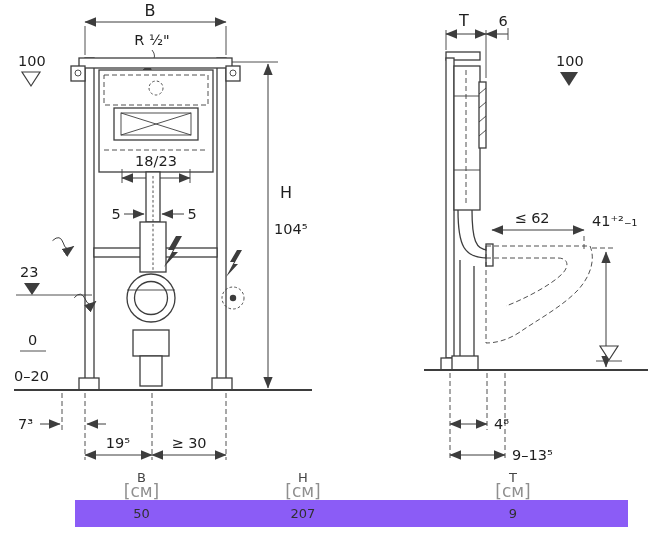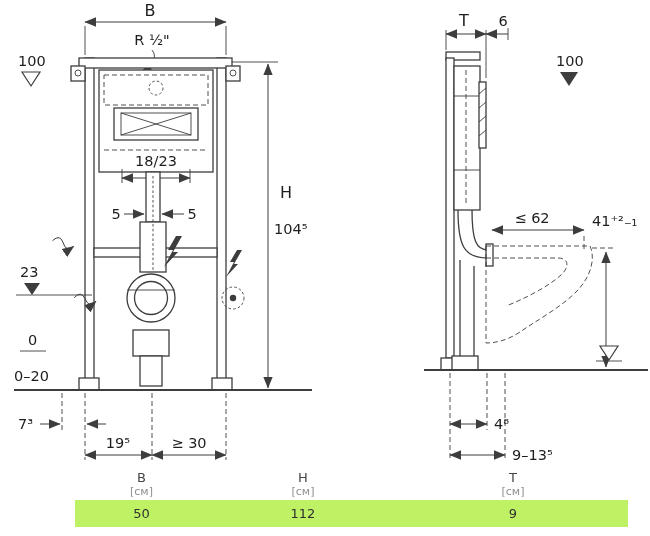--- a/index.html
+++ b/index.html
@@ -12,24 +12,24 @@
   .flr{fill:none;stroke:#3d3d3d;stroke-width:1.8;}
   .fw{fill:#ffffff;stroke:#3d3d3d;stroke-width:1.3;}
   .tn{fill:none;stroke:#3d3d3d;stroke-width:0.9;}
   .dim{fill:none;stroke:#3d3d3d;stroke-width:1;}
   .dsh{fill:none;stroke:#3d3d3d;stroke-width:0.9;stroke-dasharray:5 3;}
   .dsh2{fill:none;stroke:#3d3d3d;stroke-width:0.9;stroke-dasharray:2.6 2.2;}
   .sld{fill:#3d3d3d;stroke:none;}
   .opn{fill:#ffffff;stroke:#3d3d3d;stroke-width:1.2;}
   .spec-table{position:absolute;left:75px;top:468px;width:553px;}
   .thead{display:grid;grid-template-columns:133px 190px 230px;height:32px;background:#ffffff;}
-  .tvals{display:grid;grid-template-columns:133px 190px 230px;height:27px;background:#bef264;}
+  .tvals{display:grid;grid-template-columns:133px 190px 230px;height:27px;background:#8b5cf6;}
   .tcell{text-align:center;}
   .tlabel{font-size:13px;color:#454545;line-height:15px;padding-top:2px;}
-  .tunit{font-size:11px;color:#8f8f8f;line-height:13px;}
+  .tunit{font-size:17px;color:#8f8f8f;line-height:13px;}
   .tval{font-size:13px;color:#303030;align-self:center;text-align:center;}
 </style>
 </head>
 <body>
 
 <div class="stage">
 <svg width="650" height="464" viewBox="0 0 650 464">
   <defs>
     <marker id="arr" viewBox="0 0 10 8" refX="9.5" refY="4" markerWidth="12" markerHeight="10" orient="auto-start-reverse" markerUnits="userSpaceOnUse">
       <path d="M0,0 L10,4 L0,8 Z" fill="#3d3d3d"></path>
@@ -251,17 +251,17 @@
         <div class="tlabel">H</div>
         <div class="tunit">[см]</div>
       </div>
       <div class="tcell">
         <div class="tlabel">T</div>
         <div class="tunit">[см]</div>
       </div>
     </div>
     <div class="tvals">
       <div class="tval">50</div>
-      <div class="tval">112</div>
+      <div class="tval">207</div>
       <div class="tval">9</div>
     </div>
   </div>
 </div>
 
 </body></html>

